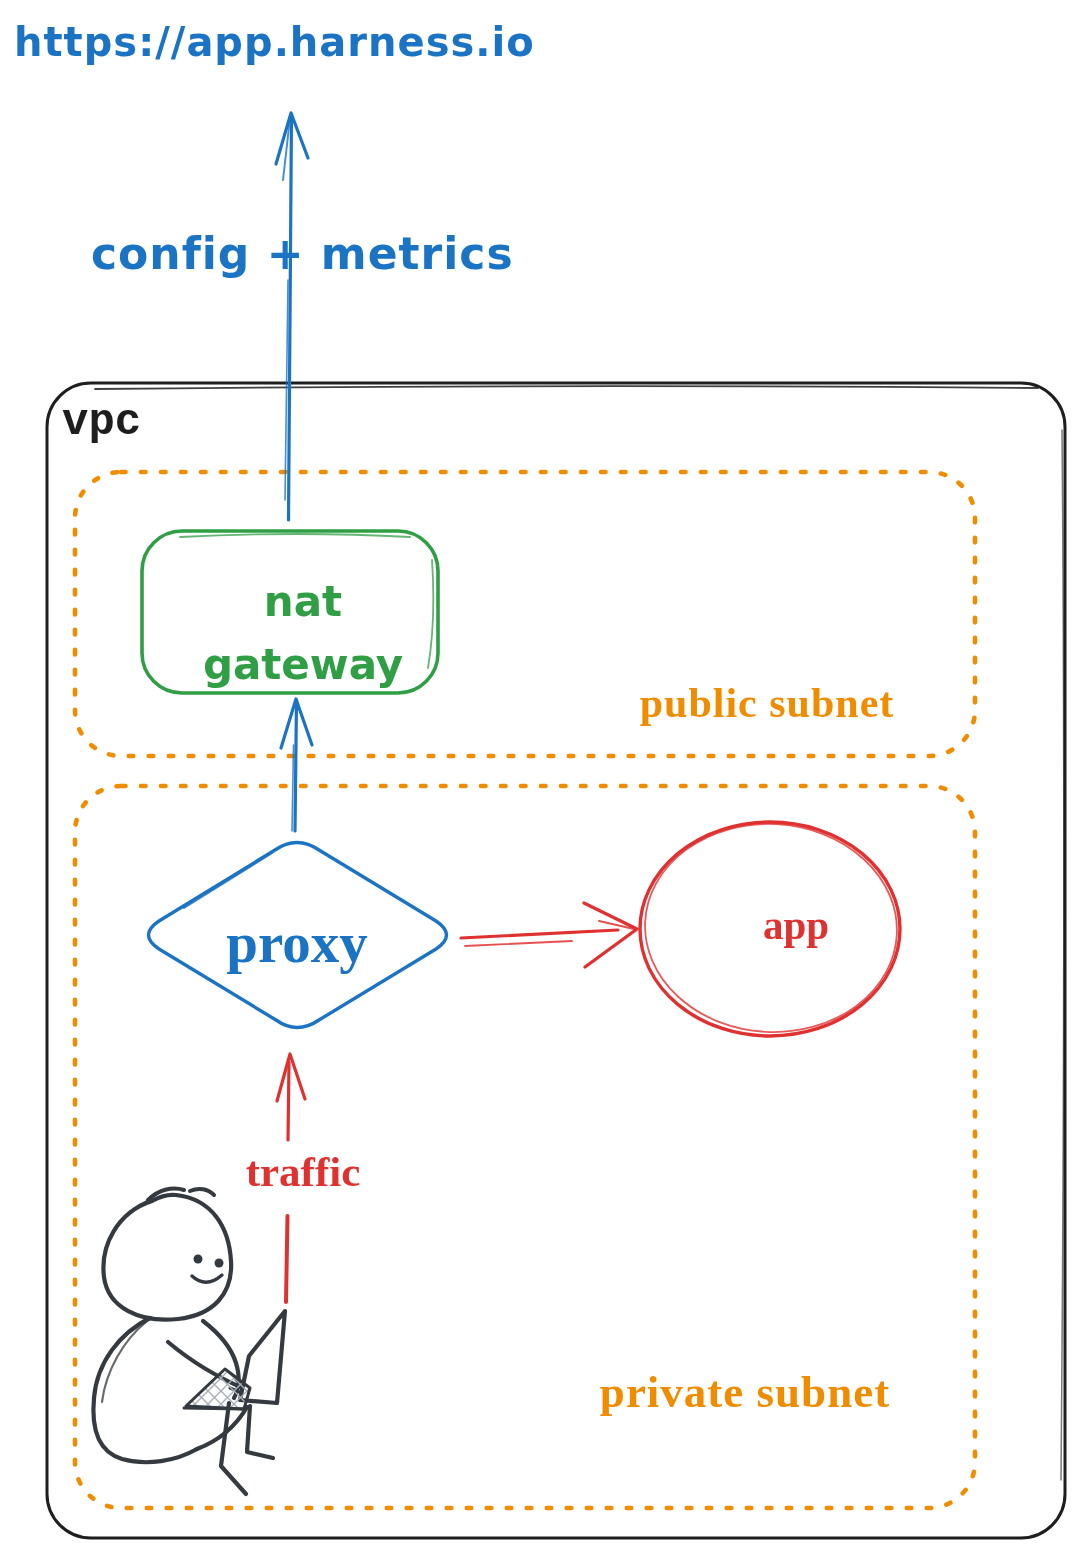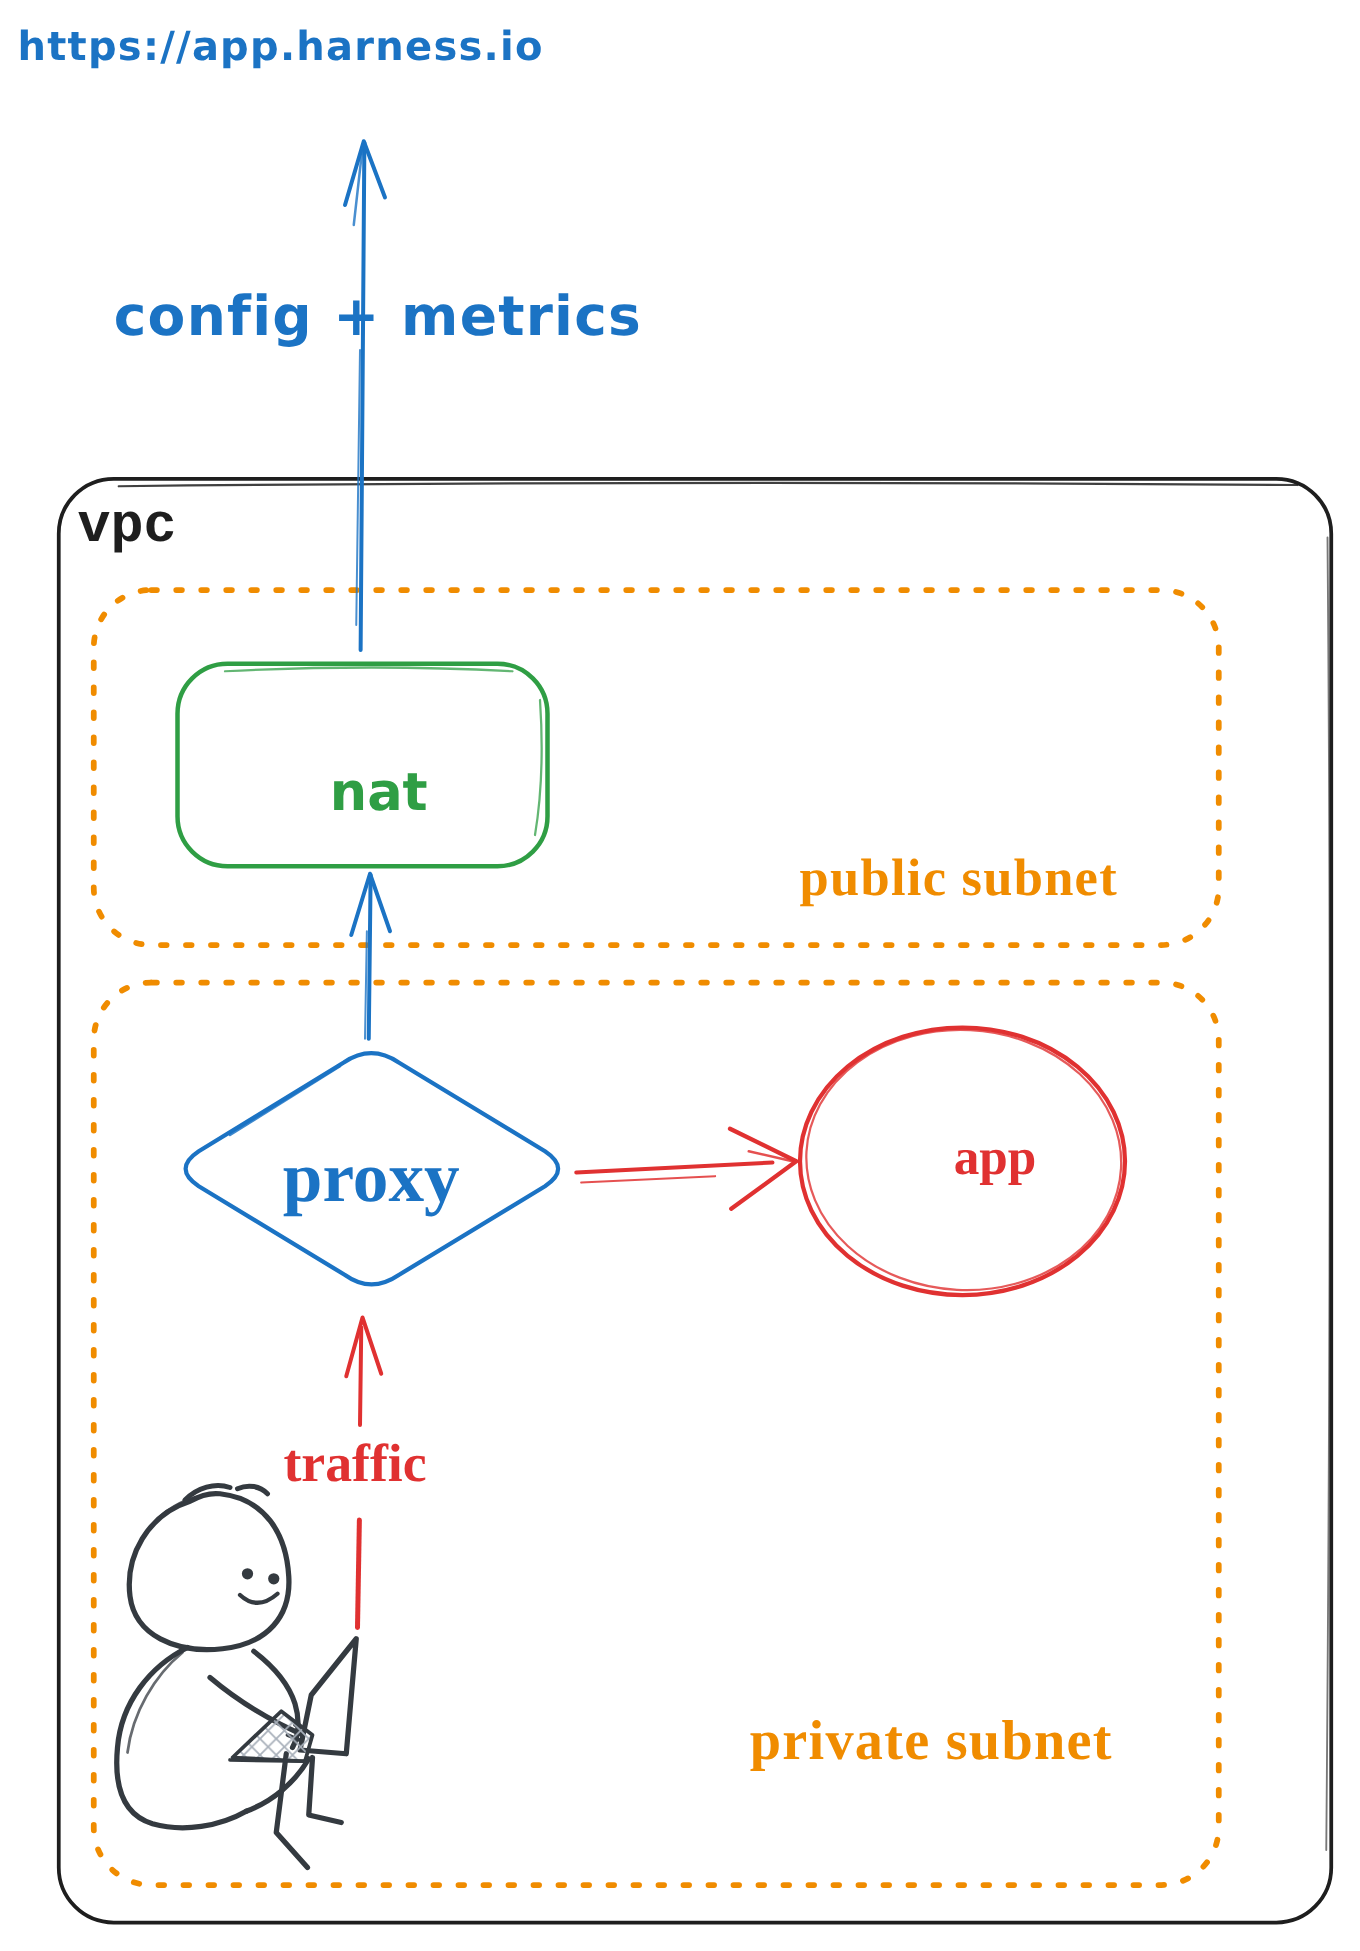--- a/index.html
+++ b/index.html
@@ -5,30 +5,30 @@
   :root{
     --blue:#1b73c4; --green:#2f9e44; --orange:#f08c00;
     --red:#e03131; --ink:#1e1e1e; --sketch:#343a40;
   }
   *{box-sizing:border-box;}
   body{margin:0;background:#ffffff;font-family:"DejaVu Sans",sans-serif;}
   .canvas{position:relative;width:1088px;height:1561px;background:#ffffff;overflow:hidden;}
   .scene{position:absolute;left:0;top:0;}
   .lbl{position:absolute;white-space:nowrap;font-weight:600;line-height:1.1;}
   .lbl.center{transform:translateX(-50%);font-family:Liberation Serif, serif;}
-  .url{left:14px;top:20px;font-size:32px;color:var(--blue);letter-spacing:1px;}
+  .url{left:14px;top:20px;font-size:40px;color:var(--blue);letter-spacing:1px;}
   .cfg{left:64px;top:230px;font-size:44px;color:var(--blue);letter-spacing:1px;margin-left:27px;}
   .vpc{left:62px;top:398px;font-size:44px;color:var(--ink);font-family:Liberation Mono, monospace;}
   .natbox{position:absolute;left:142px;top:531px;width:296px;height:204px;
           display:flex;flex-direction:column;align-items:center;justify-content:center;
           font-size:42px;color:var(--green);font-weight:600;line-height:1.5;padding-left:26px;}
   .pub{left:767px;top:680px;font-size:42px;color:var(--orange);letter-spacing:1px;}
   .proxy{left:297px;top:912px;font-size:57px;color:var(--blue);text-align:right;}
   .app{left:796px;top:903px;font-size:41px;color:var(--red);}
-  .traffic{left:284px;top:1148px;font-size:43px;color:var(--red);}
+  .traffic{left:303px;top:1148px;font-size:43px;color:var(--red);}
   .priv{left:745px;top:1368px;font-size:45px;color:var(--orange);letter-spacing:1px;}
   svg .stroke{fill:none;stroke-linecap:round;stroke-linejoin:round;}
 </style>
 </head>
 <body>
 
 <div class="canvas">
 
   <svg class="scene" width="1088" height="1561" viewBox="0 0 1088 1561">
     <defs>
@@ -120,20 +120,21 @@
       <path d="M 184 1408 L 244 1409" stroke-width="3"></path>
     </g>
   </svg>
 
   <div class="lbl url">https://app.harness.io</div>
   <div class="lbl cfg">config + metrics</div>
   <div class="lbl vpc">vpc</div>
 
   <div class="natbox">
     <span>nat</span>
+    <span>gateway</span>
   </div>
 
   <div class="lbl center pub">public subnet</div>
   <div class="lbl center proxy">proxy</div>
   <div class="lbl center app">app</div>
   <div class="lbl center traffic">traffic</div>
   <div class="lbl center priv">private subnet</div>
 </div>
 
 </body></html>

